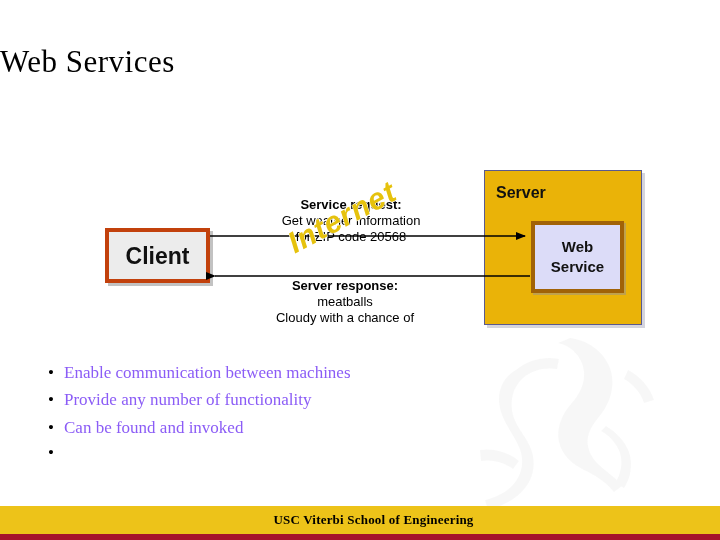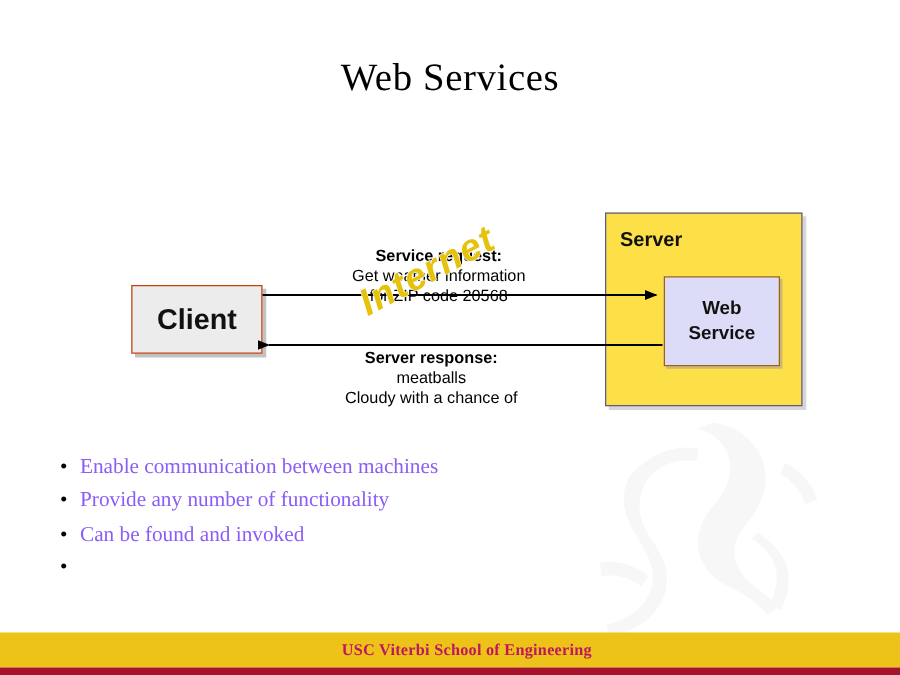--- a/index.html
+++ b/index.html
@@ -25,21 +25,20 @@
     opacity: 0.55;
     pointer-events: none;
   }
 
   
   #slide-title {
     position: absolute;
     top: 44px;
     left: 0;
     width: 720px;
-    text-align: center;
     font-family: "Liberation Serif", serif;
     font-size: 31px;
     font-weight: normal;
     color: #000000;
     letter-spacing: 0.5px;
   }
 
   
   #diagram {
     position: absolute;
@@ -66,21 +65,21 @@
   }
 
   
   #client-box {
     position: absolute;
     left: 105px;
     top: 68px;
     width: 105px;
     height: 55px;
     background: #ececec;
-    border: 1px solid #c2410c;
+    border: 4px solid #c2410c;
     box-shadow: 3px 3px 0 rgba(120,120,120,0.45);
     box-sizing: border-box;
   }
   #client-box .boxtext {
     position: absolute;
     left: 0; right: 0; top: 50%;
     transform: translateY(-50%);
     text-align: center;
     font-family: "Liberation Sans", sans-serif;
     font-weight: bold;
@@ -88,42 +87,42 @@
     color: #111111;
   }
 
   
   #server-box {
     position: absolute;
     left: 484px;
     top: 10px;
     width: 158px;
     height: 155px;
-    background: #fde047;
+    background: #eab308;
     border: 1px solid #5a5a8f;
     box-shadow: 3px 3px 0 rgba(150,150,170,0.40);
     box-sizing: border-box;
   }
   #server-label {
     position: absolute;
     left: 11px;
     top: 13px;
     font-family: "Liberation Sans", sans-serif;
     font-weight: bold;
     font-size: 16px;
     color: #111111;
   }
   #webservice-box {
     position: absolute;
     left: 46px;
     top: 50px;
     width: 93px;
     height: 72px;
     background: #dcdcf8;
-    border: 1px solid #a16207;
+    border: 4px solid #a16207;
     box-shadow: 2px 2px 0 rgba(140,140,165,0.45);
     box-sizing: border-box;
     display: flex;
     flex-direction: column;
     align-items: center;
     justify-content: center;
   }
   #webservice-box .boxtext {
     font-family: "Liberation Sans", sans-serif;
     font-weight: bold;
@@ -202,21 +201,21 @@
     height: 28px;
     background: #edc319;
     display: flex;
     align-items: center;
     justify-content: center;
   }
   #footer-text {
     font-family: "Liberation Serif", serif;
     font-weight: bold;
     font-size: 13px;
-    color: #be185d;
+    color: #000000;
     letter-spacing: 0.2px;
     margin-left: 27px;
   }
   #footer-strip {
     position: absolute;
     left: 0;
     bottom: 0;
     width: 720px;
     height: 6px;
     background: #a5132b;

